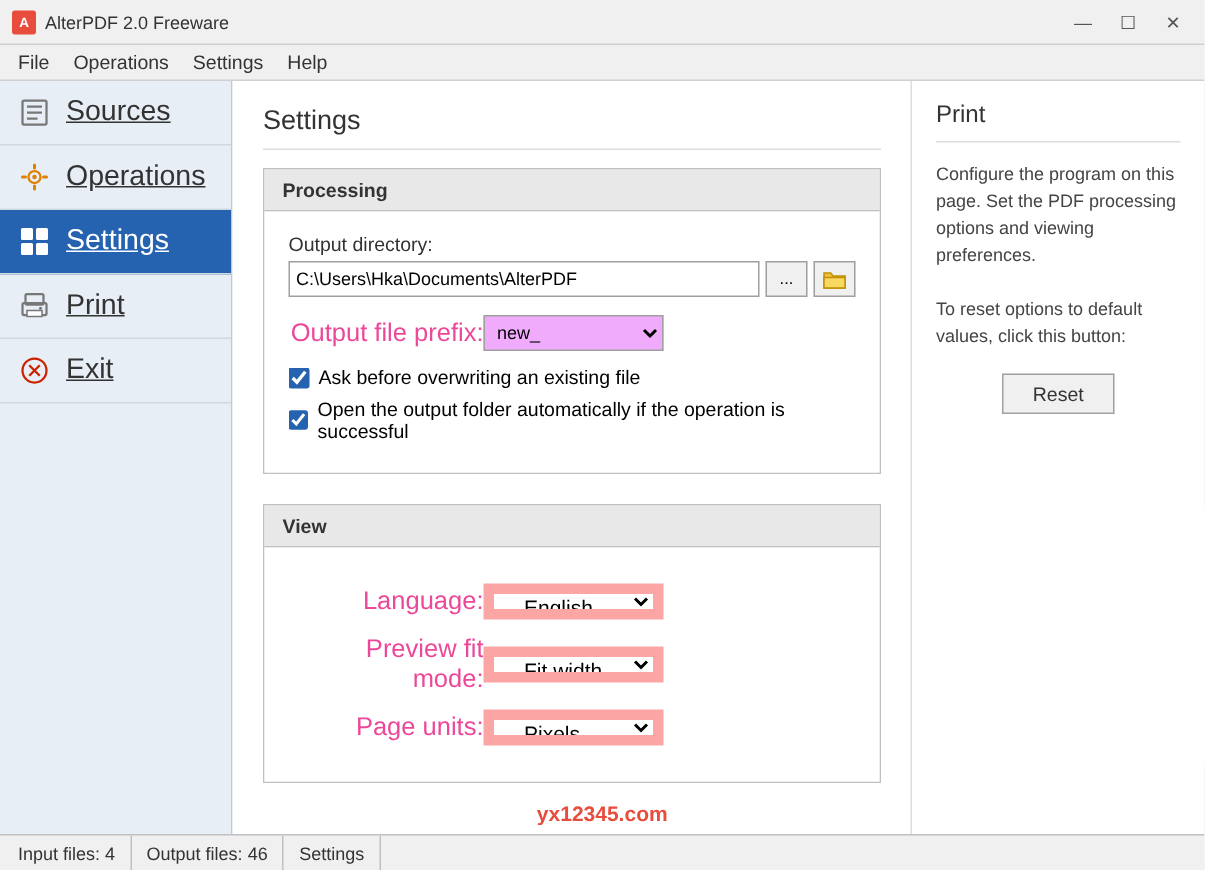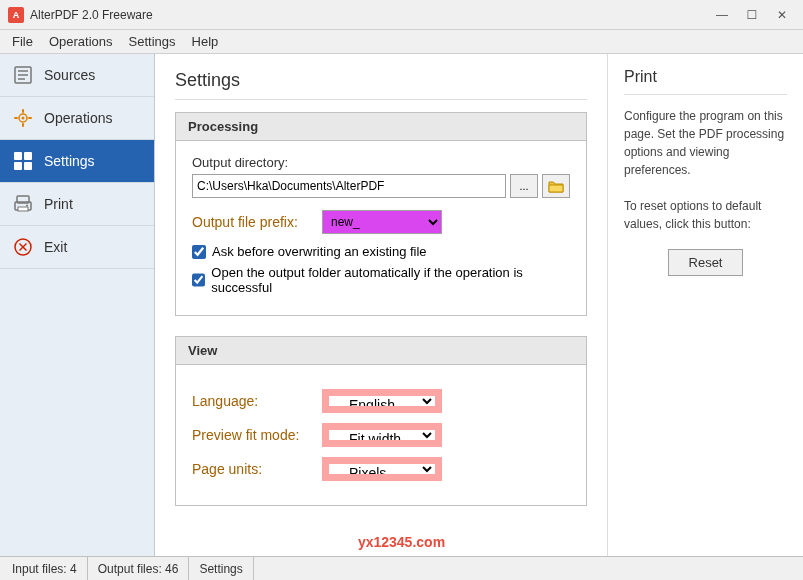--- a/index.html
+++ b/index.html
@@ -111,22 +111,23 @@
     .sidebar-item.active .sidebar-label { color: white; }
     .sidebar-icon {
       width: 22px;
       height: 22px;
       flex-shrink: 0;
       display: flex;
       align-items: center;
       justify-content: center;
     }
     .sidebar-label {
-      font-size: 14px;
-      color: #333;
+      font-size: 19px;
+      color: #333;
+      text-decoration: underline;
     }
 
     
     .content-area {
       flex: 1;
       background: white;
       display: flex;
       overflow: hidden;
     }
 
@@ -170,23 +171,24 @@
     }
     .form-label {
       display: block;
       margin-bottom: 4px;
       color: #333;
       font-size: 13px;
     }
     .form-label-inline {
       display: inline-block;
       width: 130px;
-      color: #a16207;
-      font-size: 14px;
+      color: #ec4899;
+      font-size: 17px;
       vertical-align: middle;
+      text-align: right;
     }
 
     .dir-input-row {
       display: flex;
       align-items: center;
       gap: 4px;
     }
     .dir-input {
       flex: 1;
       height: 24px;
@@ -211,21 +213,21 @@
       display: flex;
       align-items: center;
       margin-top: 10px;
       margin-bottom: 10px;
     }
     .prefix-select {
       height: 24px;
       border: 1px solid #a0a0a0;
       padding: 0 4px;
       font-size: 12px;
-      background: #d946ef;
+      background: #f0abfc;
       width: 120px;
     }
 
     .checkbox-row {
       display: flex;
       align-items: center;
       gap: 6px;
       margin-bottom: 6px;
     }
     .checkbox-row input[type="checkbox"] {

